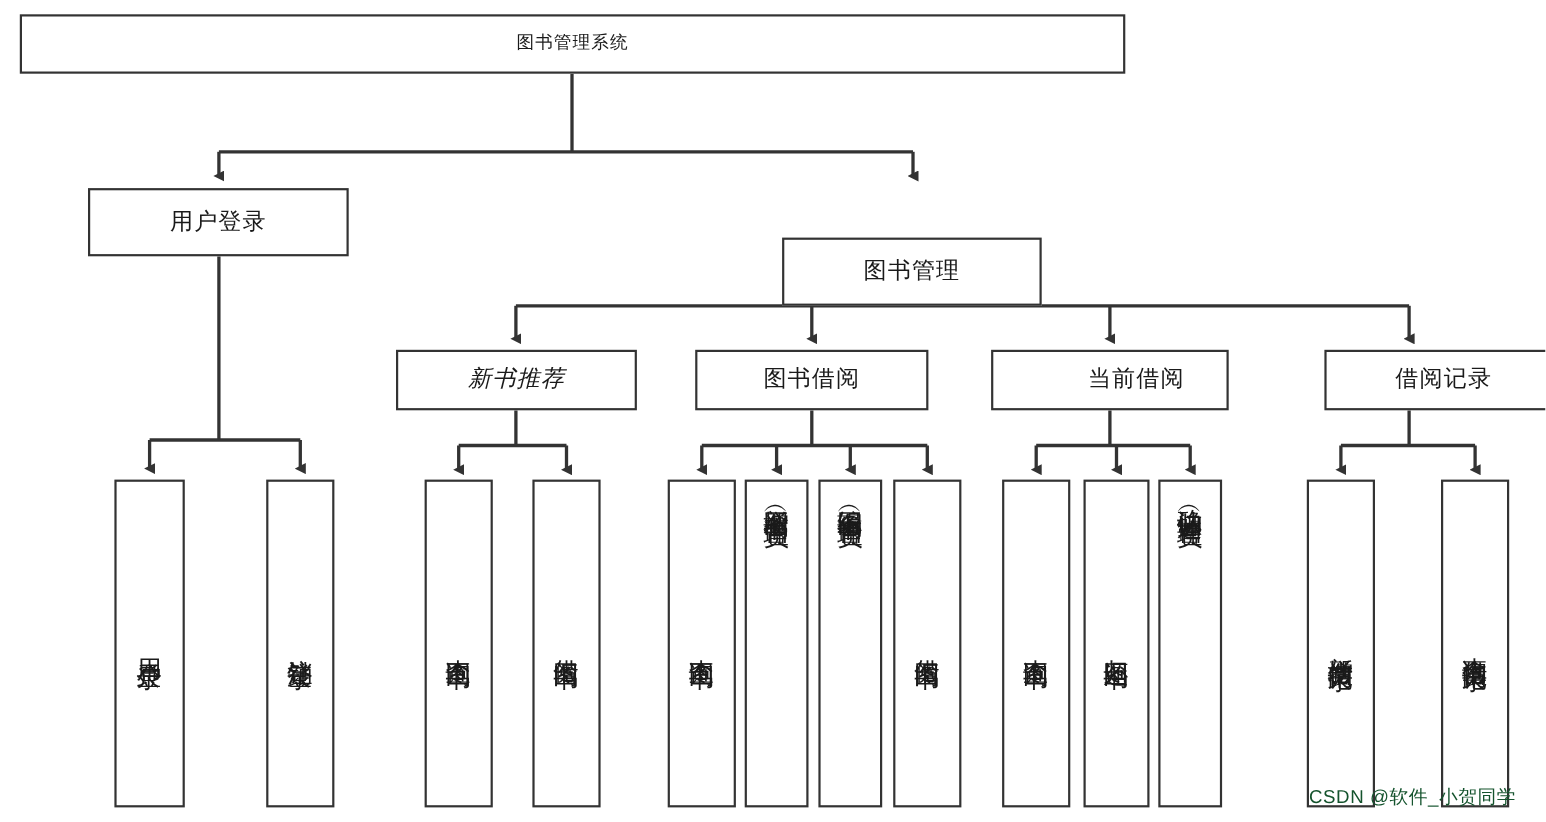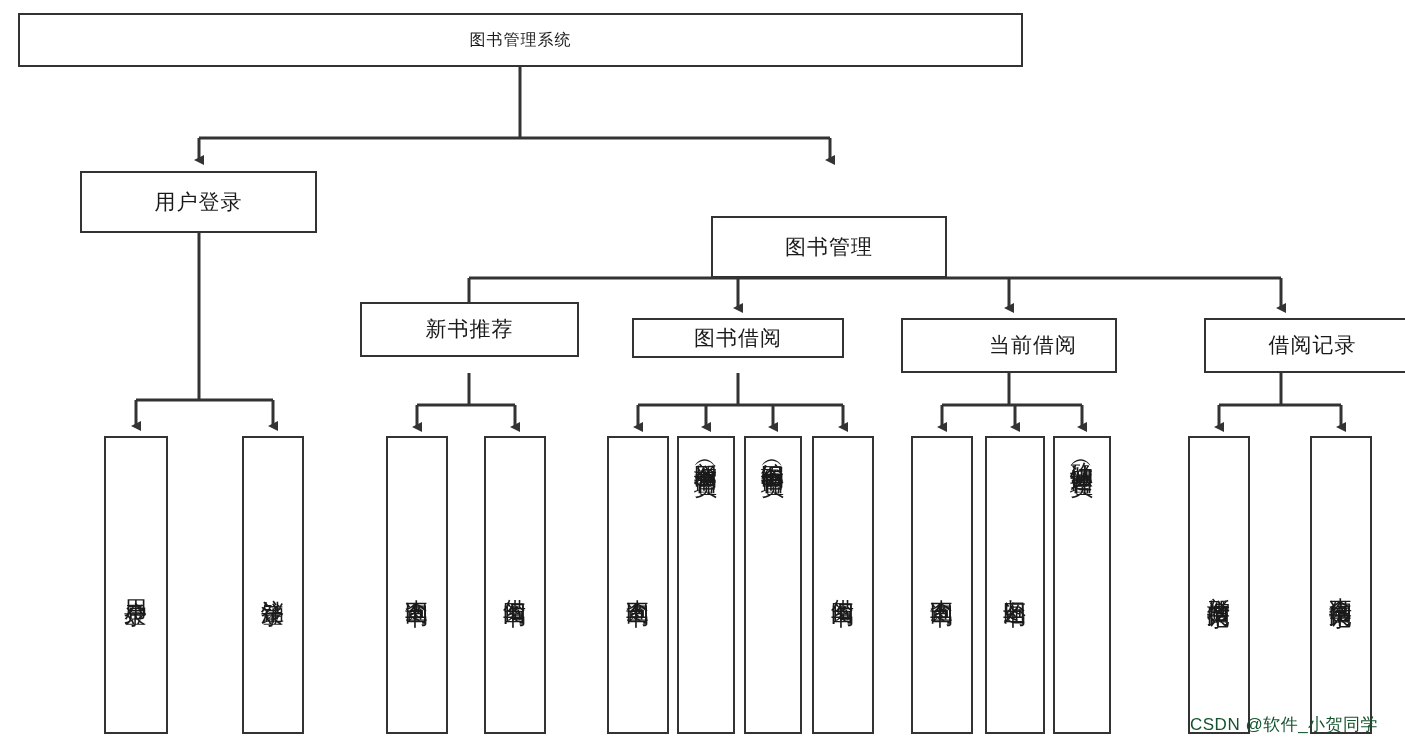--- a/index.html
+++ b/index.html
@@ -127,24 +127,24 @@
     <span class="label">图书管理系统</span>
   </div>
 
   <div class="node" style="left:80px; top:171px; width:237px; height:62px;">
     <span class="label">用户登录</span>
   </div>
   <div class="node" style="left:711px; top:171px; width:236px; height:62px;margin-top:45px;">
     <span class="label">图书管理</span>
   </div>
 
-  <div class="node" style="left:360px; top:302px; width:219px; height:55px;">
+  <div class="node" style="left:360px; top:318px; width:219px; height:55px;font-style:italic;">
     <span class="label">新书推荐</span>
   </div>
-  <div class="node" style="left:632px; top:318px; width:212px; height:40px;">
+  <div class="node" style="left:632px; top:318px; width:212px; height:55px;">
     <span class="label">图书借阅</span>
   </div>
   <div class="node" style="left:901px; top:318px; width:216px; height:55px;padding-left:48px;">
     <span class="label">当前借阅</span>
   </div>
   <div class="node" style="left:1172px; top:318px; width:217px; height:55px;margin-left:32px;">
     <span class="label">借阅记录</span>
   </div>
 
   <div class="node vertical" style="left:104px; top:436px; width:64px; height:298px; align-items:center; padding-top:0;">

